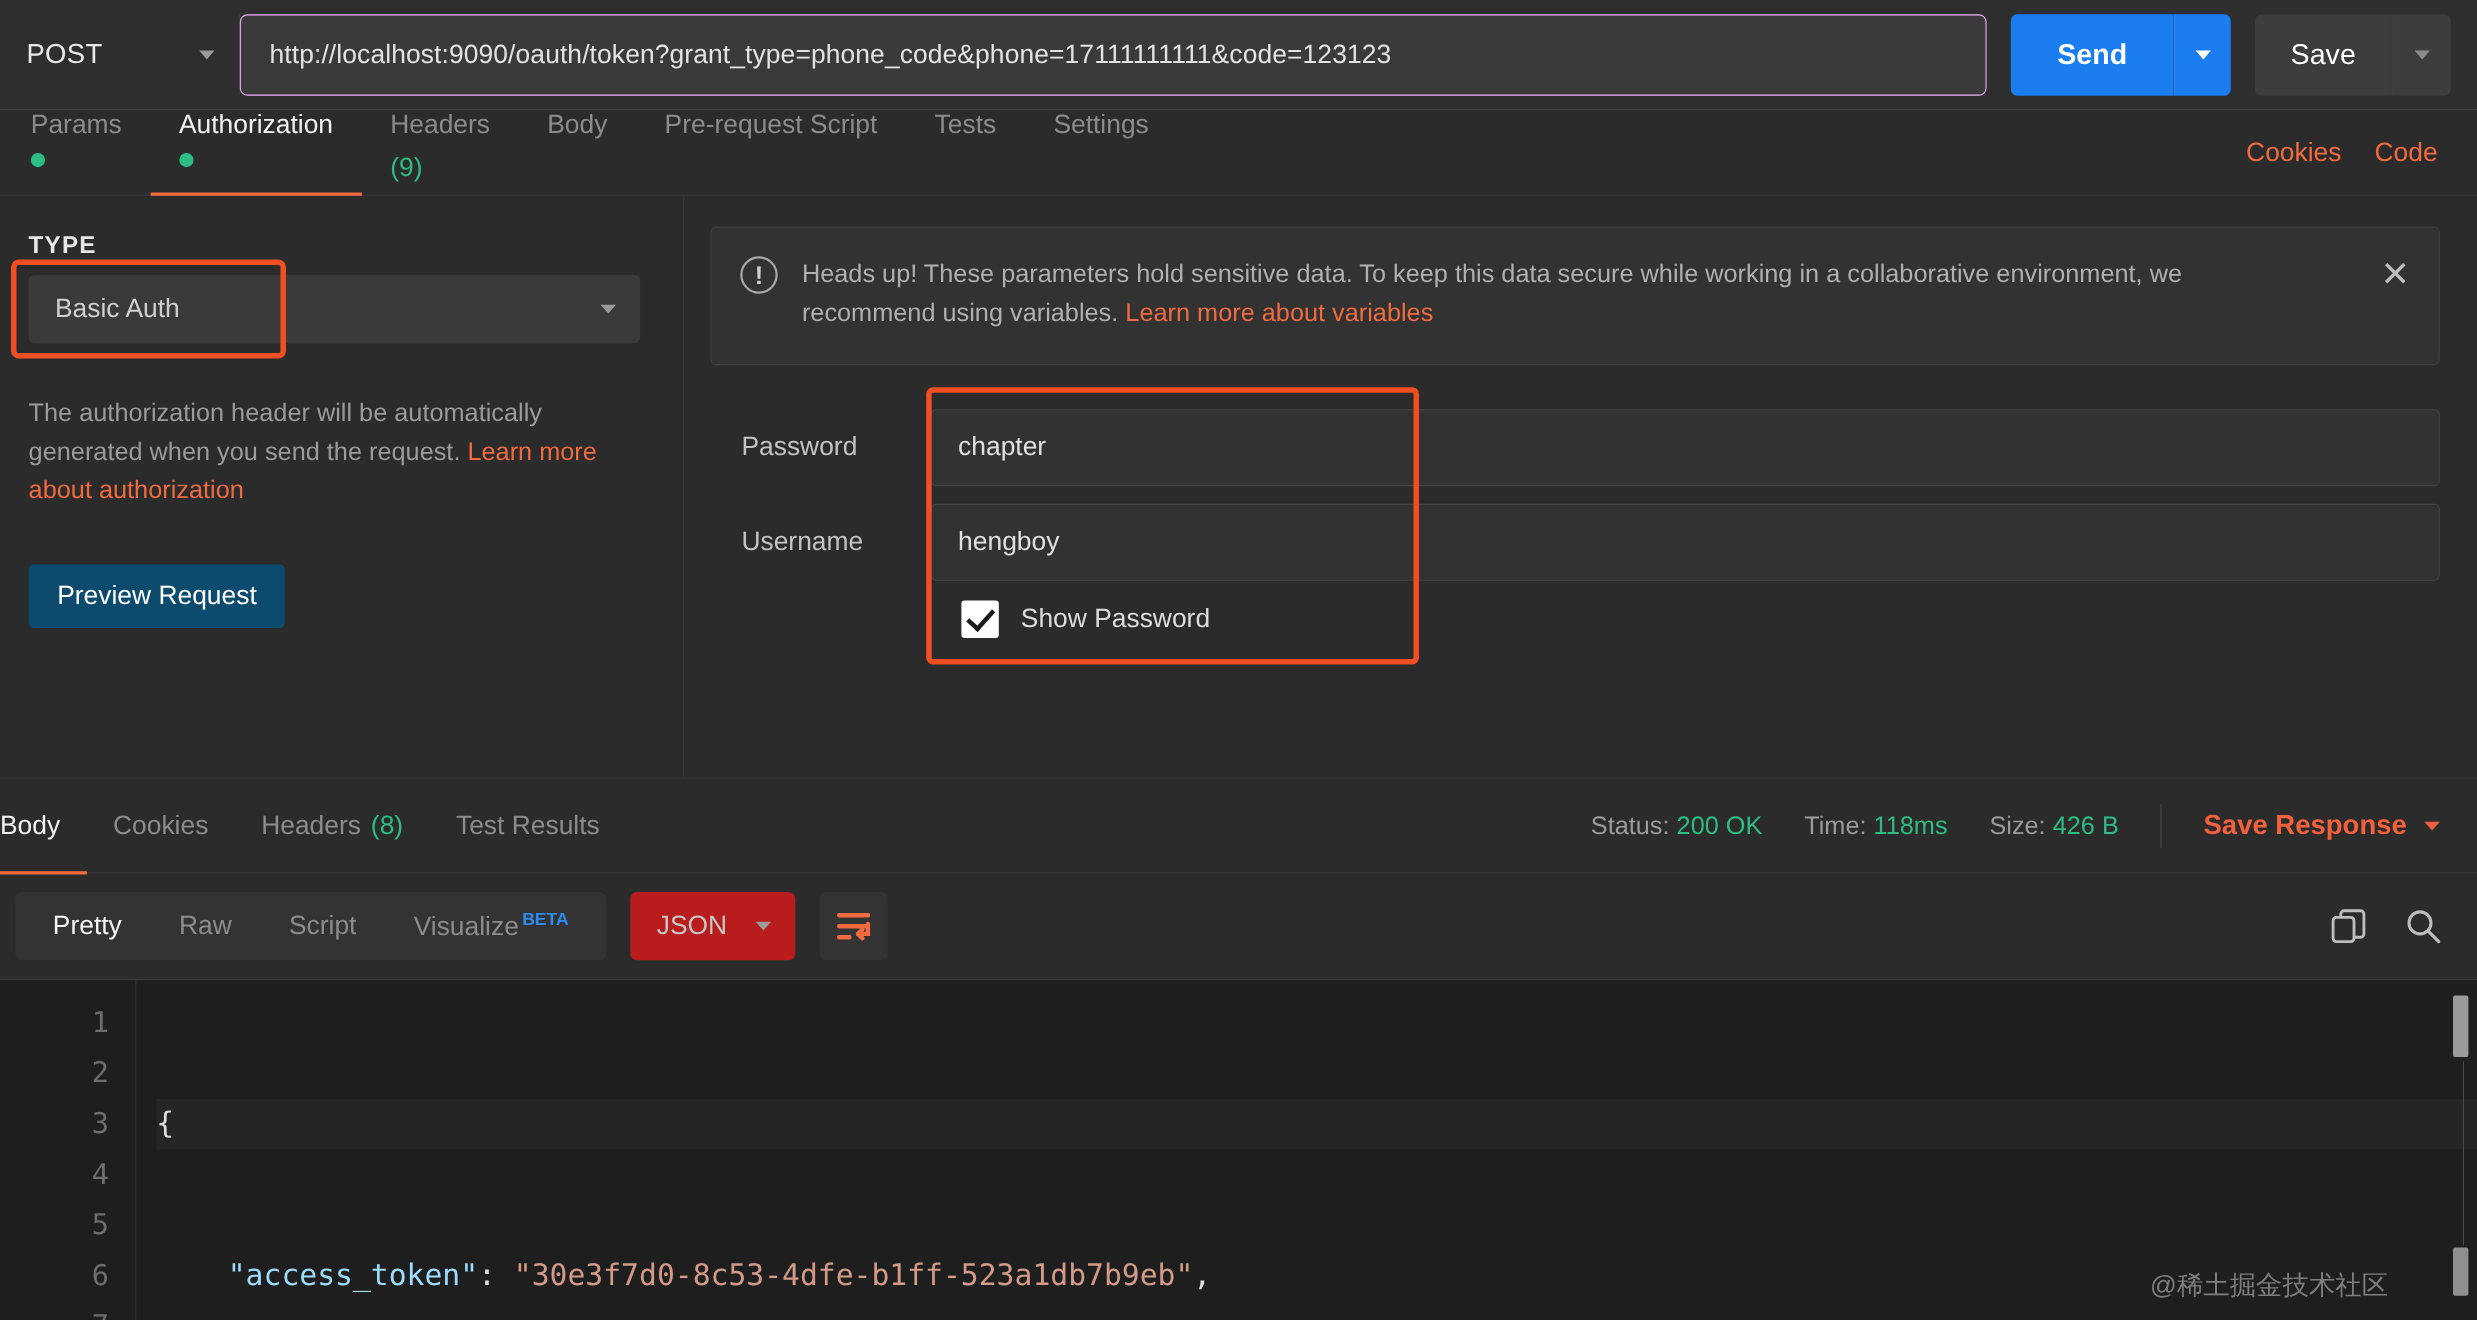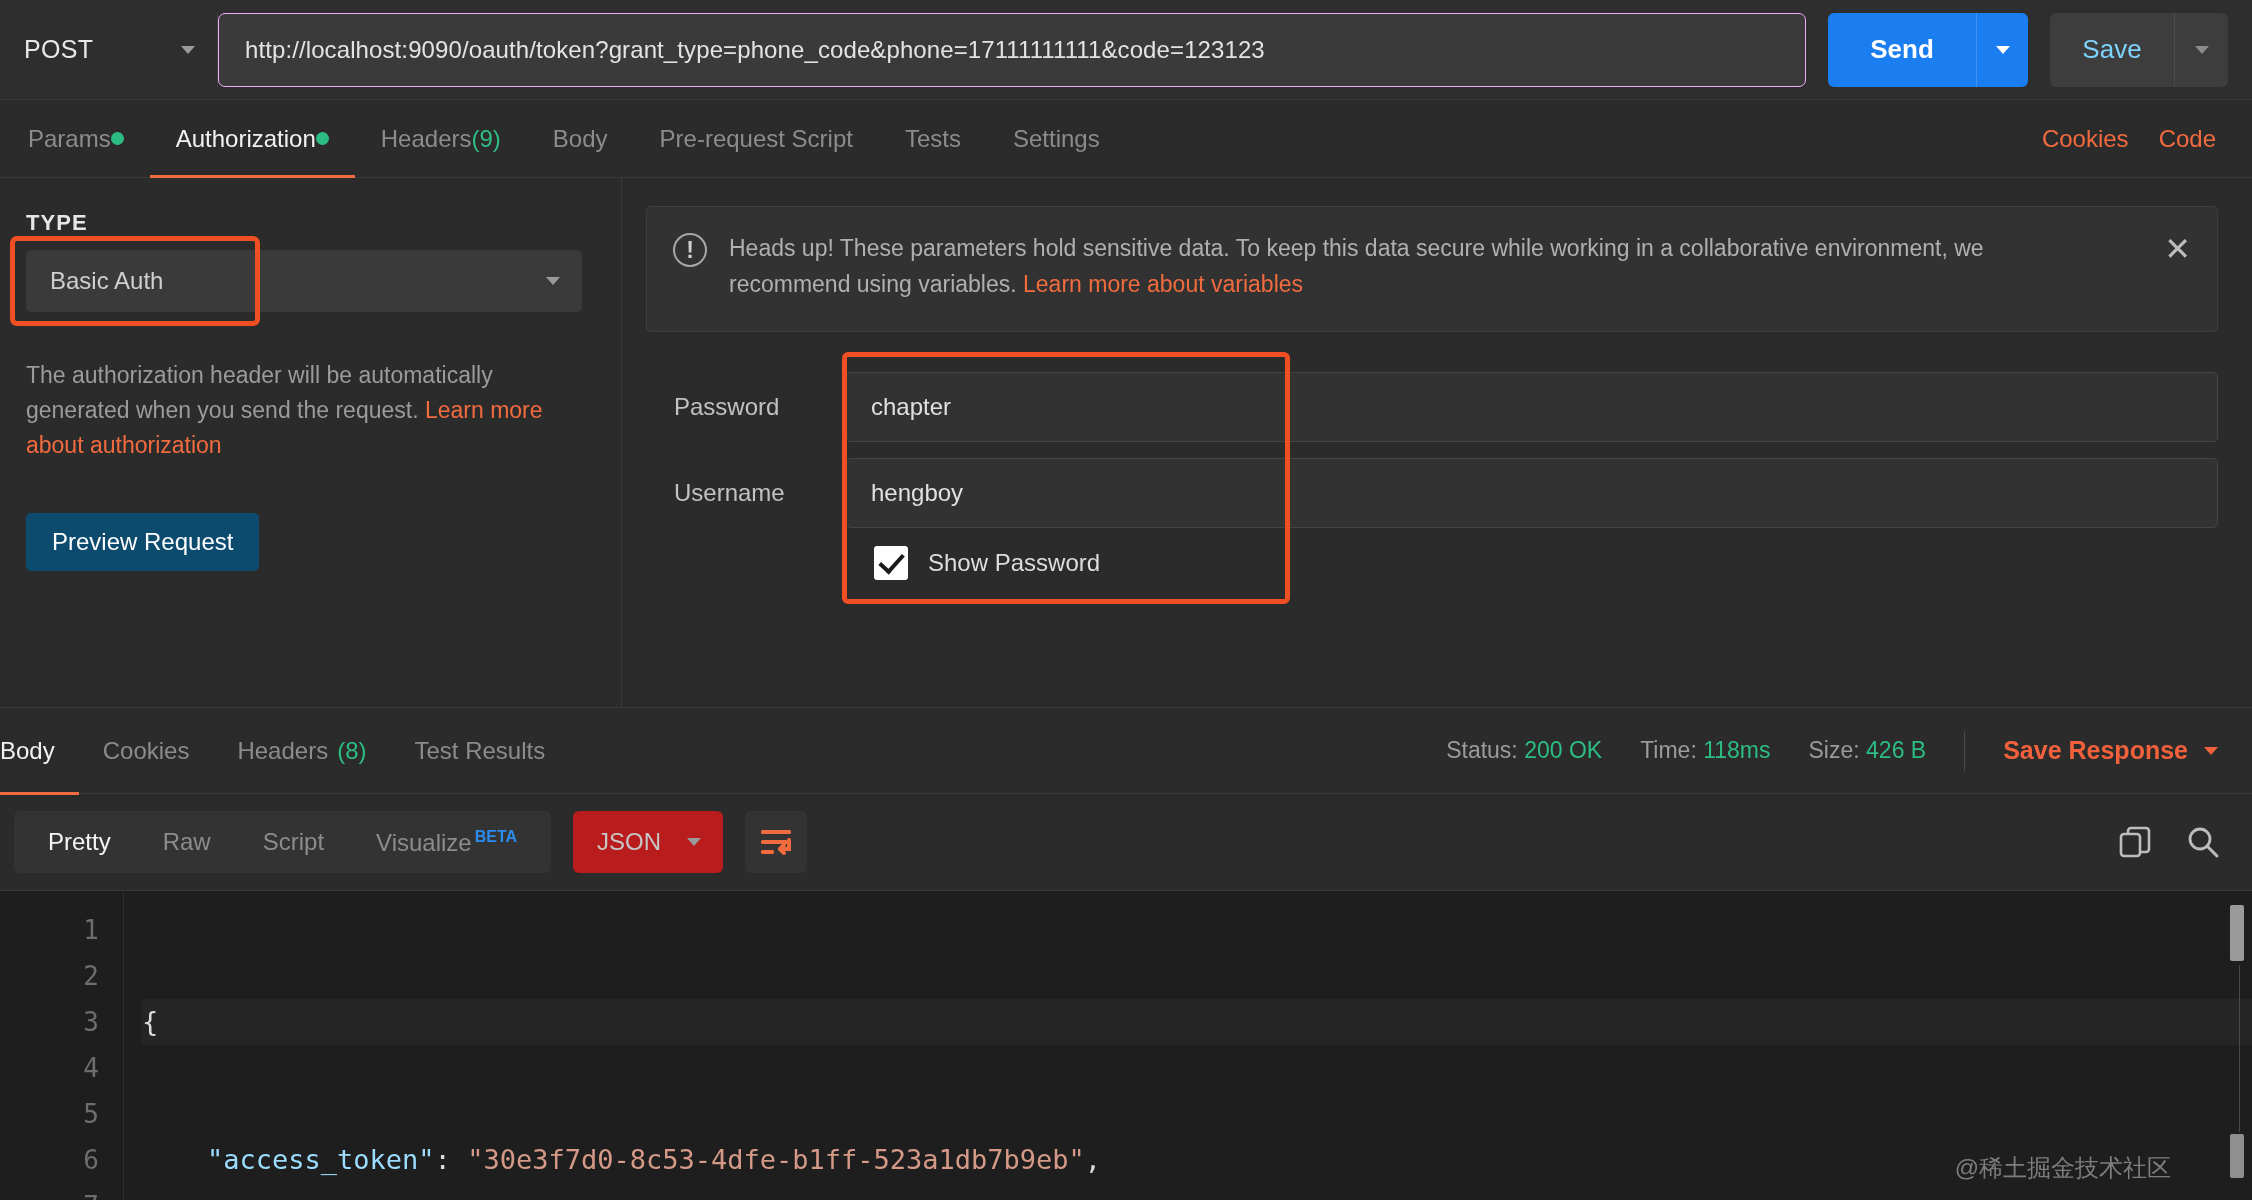--- a/index.html
+++ b/index.html
@@ -67,21 +67,21 @@
     background: #1a7df0;
     height: 74px; width: 52px;
     display: flex; align-items: center; justify-content: center;
     border-radius: 0 6px 6px 0;
     border-left: 1px solid #3d92f5;
     cursor: pointer;
   }
   .send-caret .caret-sm { border-top-color: #fff; }
   .save-group { display: flex; margin-left: 22px; margin-right: 24px; }
   .save-btn {
-    background: #3d3d3d; color: #7dd3fc;
+    background: #3d3d3d; color: #ffffff;
     height: 74px; width: 124px;
     display: flex; align-items: center; justify-content: center;
     font-size: 26px;
     border-radius: 6px 0 0 6px;
     cursor: pointer;
   }
   .save-caret {
     background: #3d3d3d;
     height: 74px; width: 54px;
     display: flex; align-items: center; justify-content: center;
@@ -93,26 +93,27 @@
 
   
   .req-tabs {
     height: 78px; flex: 0 0 78px;
     display: flex; align-items: stretch;
     background: #2b2b2b;
     border-bottom: 1px solid #3a3a3a;
     padding: 0 28px;
   }
   .tab {
-    display: flex; align-items: center; 
+    display: flex; gap: 11px;
     padding: 0 26px;
     font-size: 24px; color: #8c8c8c;
     cursor: pointer;
     position: relative;
     white-space: nowrap;
+    flex-direction: column;
   }
   .tab:first-child { padding-left: 0; }
   .tab.active { color: #f2f2f2; }
   .tab.active:after {
     content: ""; position: absolute; left: 0; right: 0; bottom: -1px;
     height: 3px; background: #f26b3f;
   }
   .tab.active:first-child:after { left: 0; }
   .dot { width: 13px; height: 13px; border-radius: 50%; background: #2dbd84; display: inline-block; }
   .tabcount { color: #2dbd84; font-size: 24px; }

